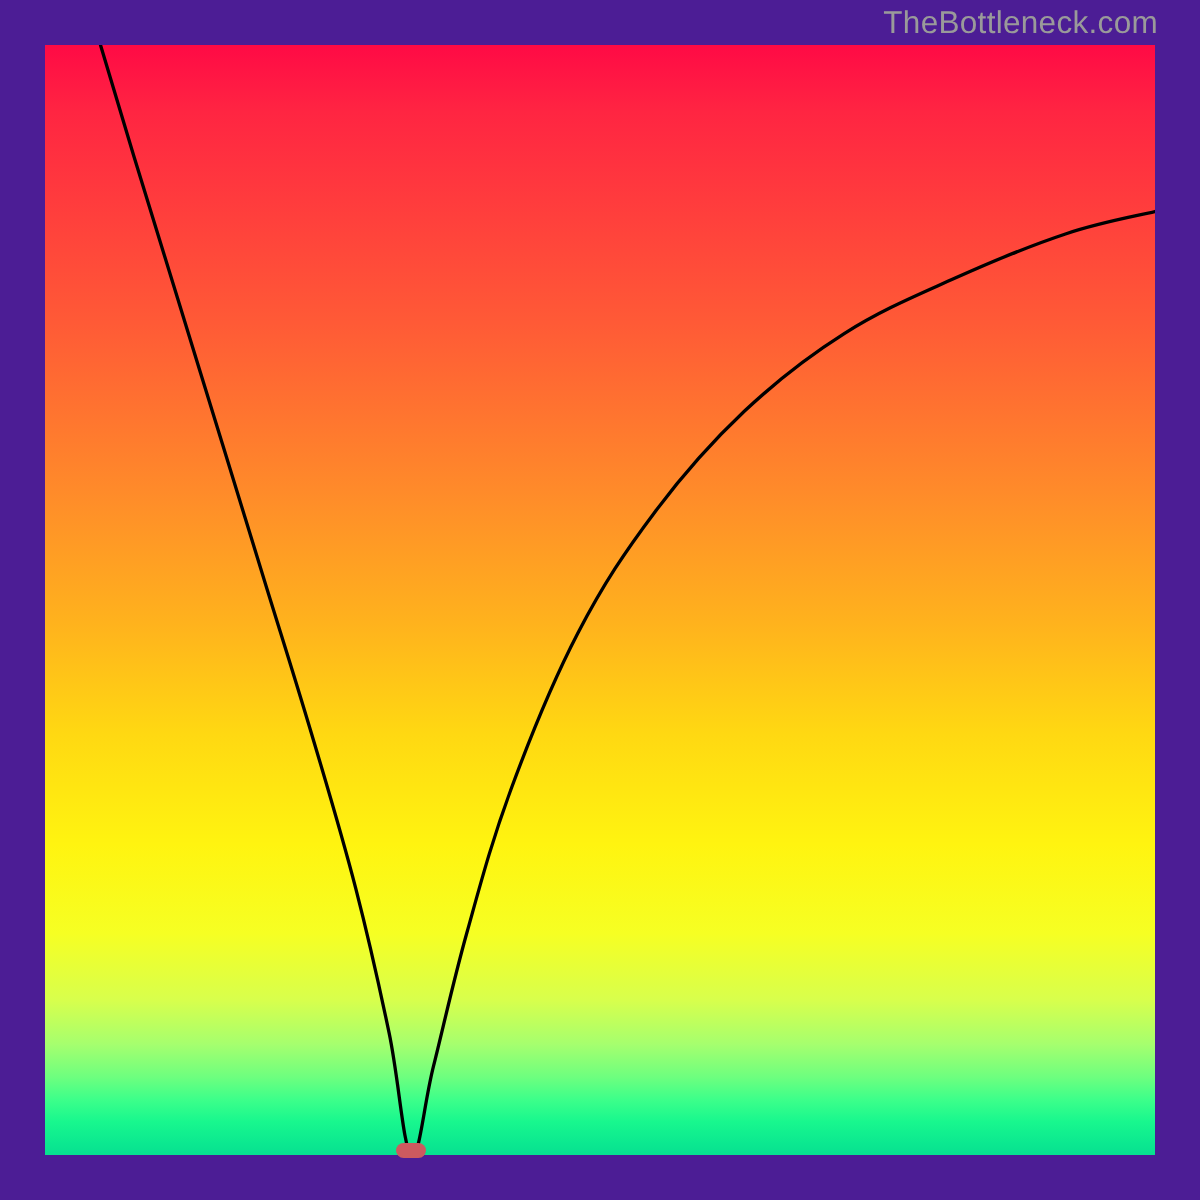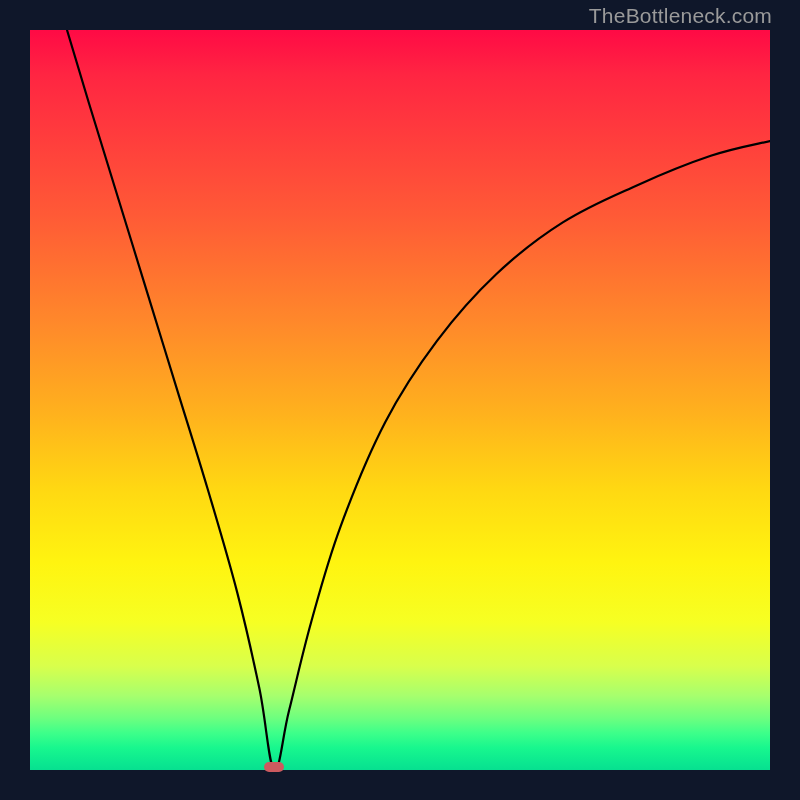--- a/index.html
+++ b/index.html
@@ -8,21 +8,21 @@
     width: 800px;
     height: 800px;
     overflow: hidden;
     font-family: Arial, Helvetica, sans-serif;
     background: #000;
   }
   .figure {
     position: relative;
     width: 800px;
     height: 800px;
-    background: #0f172a;
+    background: #4c1d95;
   }
   .plot-area {
     position: absolute;
     left: 30px;
     top: 30px;
     width: 740px;
     height: 740px;
     
     background: linear-gradient(
       to bottom,

